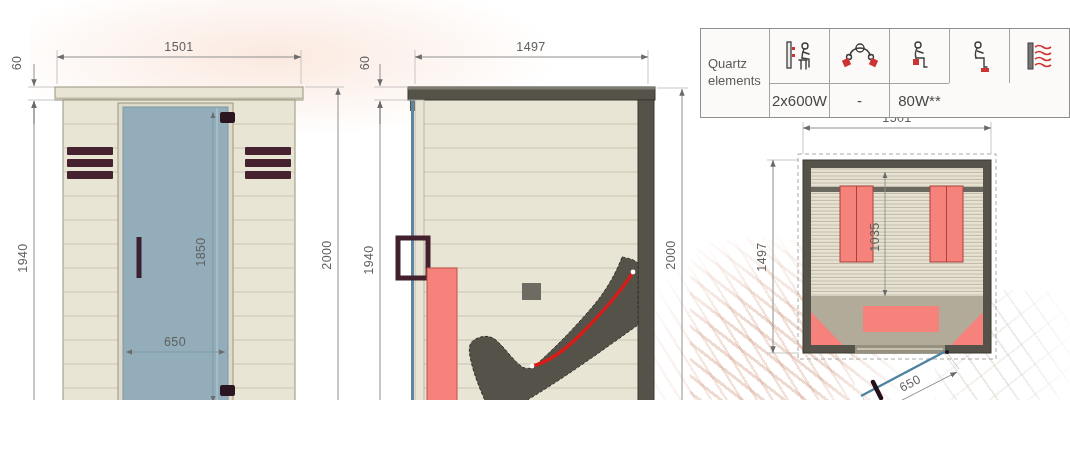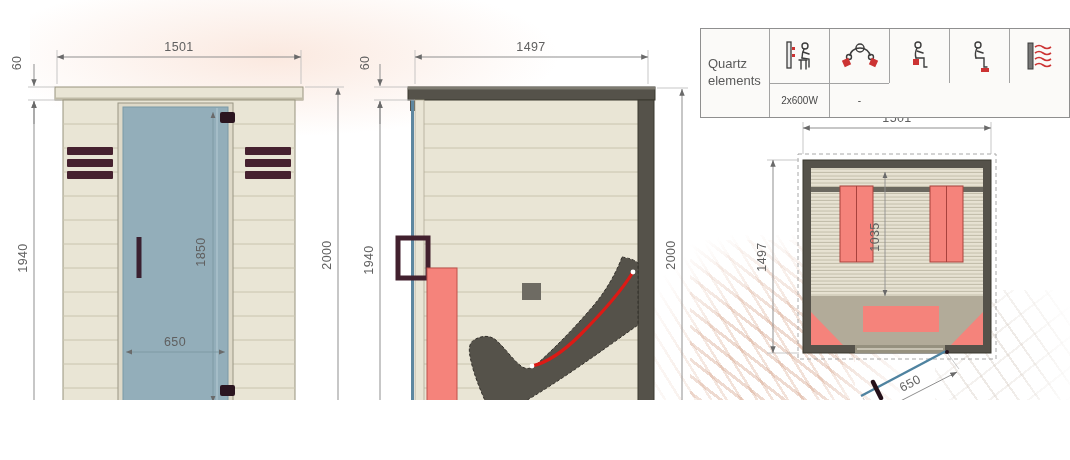--- a/index.html
+++ b/index.html
@@ -25,21 +25,21 @@
   .dim{font-size:12.5px;fill:#606060;letter-spacing:.4px;}
   .dimline{stroke:#8f8f8f;stroke-width:1;fill:none;}
   .extline{stroke:#b9b9b9;stroke-width:.8;fill:none;}
   
   #qtable{position:absolute;left:700px;top:28px;width:368px;z-index:2;
     display:grid;grid-template-columns:68px repeat(5,60px);grid-template-rows:54px 34px;
     background:#fbfaf8;border:1px solid #8f8f8f;}
   .qhead{grid-row:1/3;display:flex;align-items:center;padding-left:7px;
     font-size:13px;color:#5a5a5a;line-height:1.3;}
   .qcell{border-left:1px solid #a3a3a3;display:flex;align-items:center;justify-content:center;}
-  .qval{border-top:1px solid #a3a3a3;font-size:10px;color:#474747;}
+  .qval{border-top:1px solid #a3a3a3;font-size:15px;color:#474747;}
 </style>
 </head>
 <body>
 
 <div id="canvas">
 
   <div class="tex" id="glow"></div>
   <div class="tex" id="floor-right"></div>
   <div class="tex" id="floor-left-tv"></div>
   <div class="tex" id="tiles-right"></div>
@@ -292,15 +292,16 @@
           <path d="M15 8 q4 -3 8 0 q4 3 8 0"></path>
           <path d="M15 14 q4 -3 8 0 q4 3 8 0"></path>
           <path d="M15 20 q4 -3 8 0 q4 3 8 0"></path>
           <path d="M15 26 q4 -3 8 0 q4 3 8 0"></path>
         </g>
       </svg>
     </div>
 
     <div class="qcell qval">2x600W</div>
     <div class="qcell qval">-</div>
+    <div class="qcell qval">80W**</div>
   </div>
 
 </div>
 
 </body></html>

